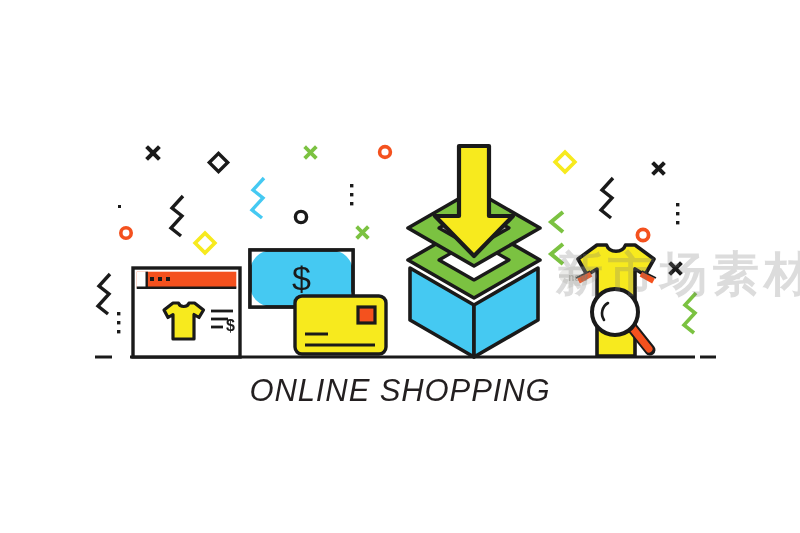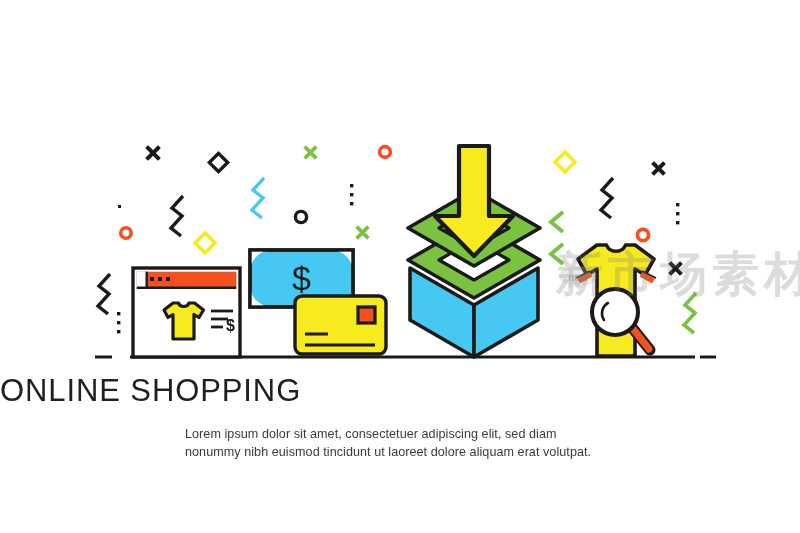--- a/index.html
+++ b/index.html
@@ -26,21 +26,22 @@
     left: 0;
     top: 0;
     width: 800px;
     height: 533px;
   }
   .text-block {
     position: absolute;
     left: 0;
     top: 372px;
     width: 800px;
-    text-align: left;
+    text-align: center;
+    font-style: italic;
   }
   #headline {
     font-family: "Liberation Sans", sans-serif;
     font-size: 31px;
     letter-spacing: 0.9px;
     color: #231f20;
     font-weight: 400;
     margin: 0;
     line-height: 38px;
     white-space: nowrap;
@@ -236,16 +237,15 @@
 
   <div class="wm" id="wm-cn">新市场素材</div>
   <svg class="wm" id="wm-badge" viewBox="0 0 40 24">
     <ellipse cx="20" cy="11" rx="19" ry="10" fill="rgba(160,160,150,0.22)"></ellipse>
     <path d="M10 20 L9 24 L16 21 Z" fill="rgba(160,160,150,0.22)"></path>
     <text x="20" y="15.5" text-anchor="middle" font-family="'Liberation Sans', sans-serif" font-size="10" font-weight="bold" fill="rgba(120,120,110,0.42)">new</text>
   </svg>
 
   <div class="text-block">
     <h1 id="headline">ONLINE SHOPPING</h1>
-    <p id="subcopy">Lorem ipsum dolor sit amet, consectetuer adipiscing elit, sed diam nonummy nibh euismod tincidunt ut laoreet dolore aliquam erat volutpat.</p>
   </div>
 
 </div>
 
 </body></html>

